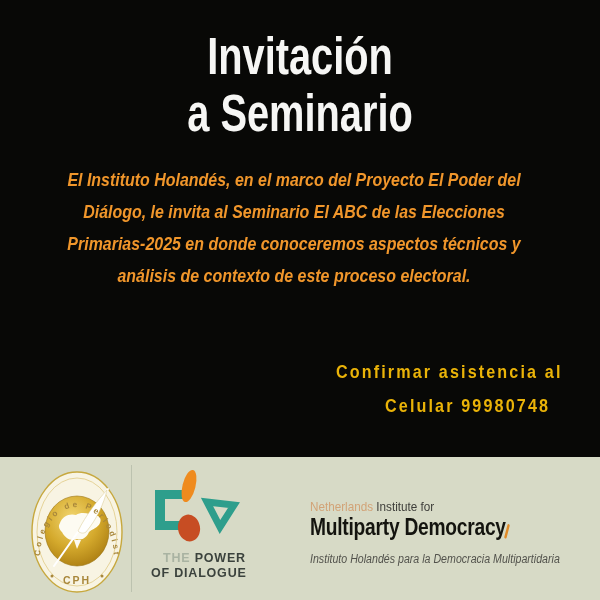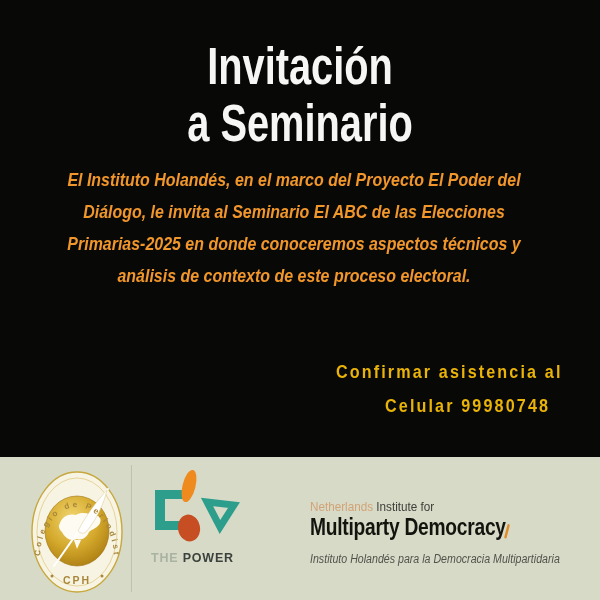--- a/index.html
+++ b/index.html
@@ -3,21 +3,21 @@
 <meta charset="utf-8">
 <style>
   html,body{margin:0;padding:0;background:#2a2a2a;}
   .poster{
     position:relative;width:600px;height:600px;overflow:hidden;
     background:#080806;
     font-family:"Liberation Sans", sans-serif;
   }
   
   .title{
-    position:absolute;top:38px;left:0;width:600px;text-align:center;
+    position:absolute;top:28px;left:0;width:600px;text-align:center;
     color:#F6F6F4;font-weight:bold;font-size:51px;line-height:57px;
   }
   .title .tline{transform:scaleX(.78);transform-origin:50% 50%;}
   
   .body-text{
     position:absolute;top:164px;left:0;width:588px;text-align:center;
     color:#F0962B;font-weight:bold;font-style:italic;
     font-size:19px;line-height:32px;
   }
   .body-text .bline{transform:scaleX(.84);transform-origin:50% 50%;white-space:nowrap;}
@@ -38,21 +38,21 @@
     position:absolute;left:0;top:457px;width:600px;height:143px;
     background:#D7DAC6;
   }
   .footer-divider{
     position:absolute;left:131px;top:8px;width:1px;height:127px;background:#BCC2AF;
   }
   .cph-svg{position:absolute;left:29px;top:468px;}
   .pd-svg{position:absolute;left:150px;top:467px;}
   .pd-text{position:absolute;left:151px;top:551px;width:130px;font-weight:bold;}
   .pd-line{font-size:12.5px;line-height:14.5px;letter-spacing:.8px;color:#3B423D;white-space:nowrap;}
-  .pd-light{color:#A9B3A2;}
+  .pd-light{color:#A9B3A2;margin-left:12px;}
   .pd-consortium{letter-spacing:1.8px;font-size:11.8px;}
   
   .nimd{position:absolute;left:310px;top:499px;width:280px;}
   .nimd-l1{
     position:absolute;left:0;top:0;font-size:13px;color:#3E3E3A;
     transform:scaleX(.9);transform-origin:0 50%;white-space:nowrap;
   }
   .nimd-netherlands{color:#D2A377;}
   .nimd-wordmark{
     position:absolute;left:0;top:14px;font-size:24px;font-weight:bold;color:#14140F;
@@ -121,20 +121,21 @@
 
   <svg class="pd-svg" width="92" height="80" viewBox="150 467 92 80">
     <path d="M 155 490 H 184 V 499 H 165 V 521 H 184 V 530 H 155 Z" fill="#2E9E8C"></path>
     <ellipse cx="189" cy="486" rx="6.5" ry="16.5" fill="#EF8B1E" transform="rotate(14 189 486)"></ellipse>
     <ellipse cx="189" cy="528" rx="11" ry="13.5" fill="#C74D23" transform="rotate(-10 189 528)"></ellipse>
     <polygon points="207,502 234,505 220,527" fill="none" stroke="#2E9E8C" stroke-width="7" stroke-linejoin="miter"></polygon>
   </svg>
 
   <div class="pd-text">
     <div class="pd-line"><span class="pd-light">THE</span><span> POWER</span></div>
+    <div class="pd-line">OF DIALOGUE</div>
   </div>
 
   <div class="nimd">
     <div class="nimd-l1"><span class="nimd-netherlands">Netherlands</span><span> Institute for</span></div>
     <div class="nimd-wordmark"><span>Multiparty Democracy</span><span class="y-accent"></span></div>
     <div class="nimd-sub">Instituto Holandés para la Democracia Multipartidaria</div>
   </div>
 
 </div>
 

